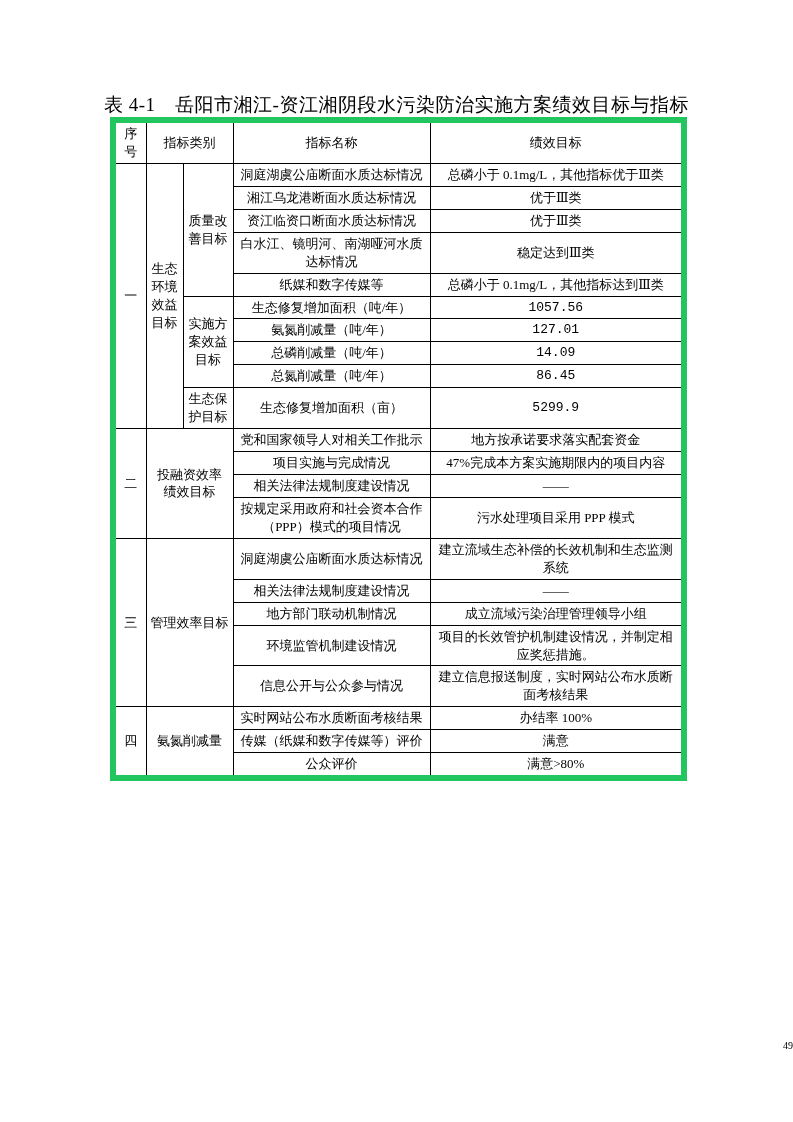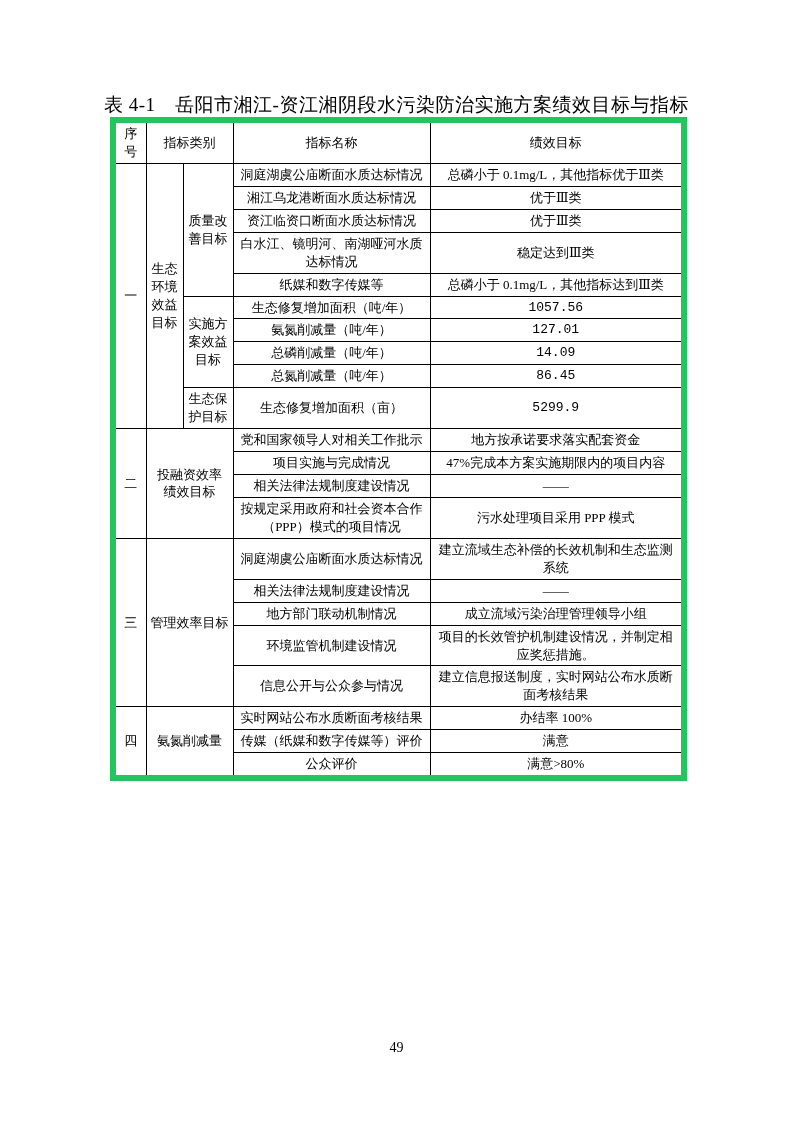--- a/index.html
+++ b/index.html
@@ -37,22 +37,22 @@
     padding:2px 3px;
     line-height:1.38;
     overflow:hidden;
   }
   .report-table th { height:18px; }
   .cell-wrap { white-space:pre-line; }
   .num-latin { font-family:Liberation Mono, monospace; }
   .page-number {
     position:absolute;
     top:1040px; left:0; width:100%;
-    text-align:center;
-    font-size:14px;
+    text-align:right;
+    font-size:10px;
   }
 </style>
 </head>
 <body>
 
 <div class="page">
 
   <div class="doc-title">表 4-1　岳阳市湘江-资江湘阴段水污染防治实施方案绩效目标与指标</div>
 
   <table class="report-table">

